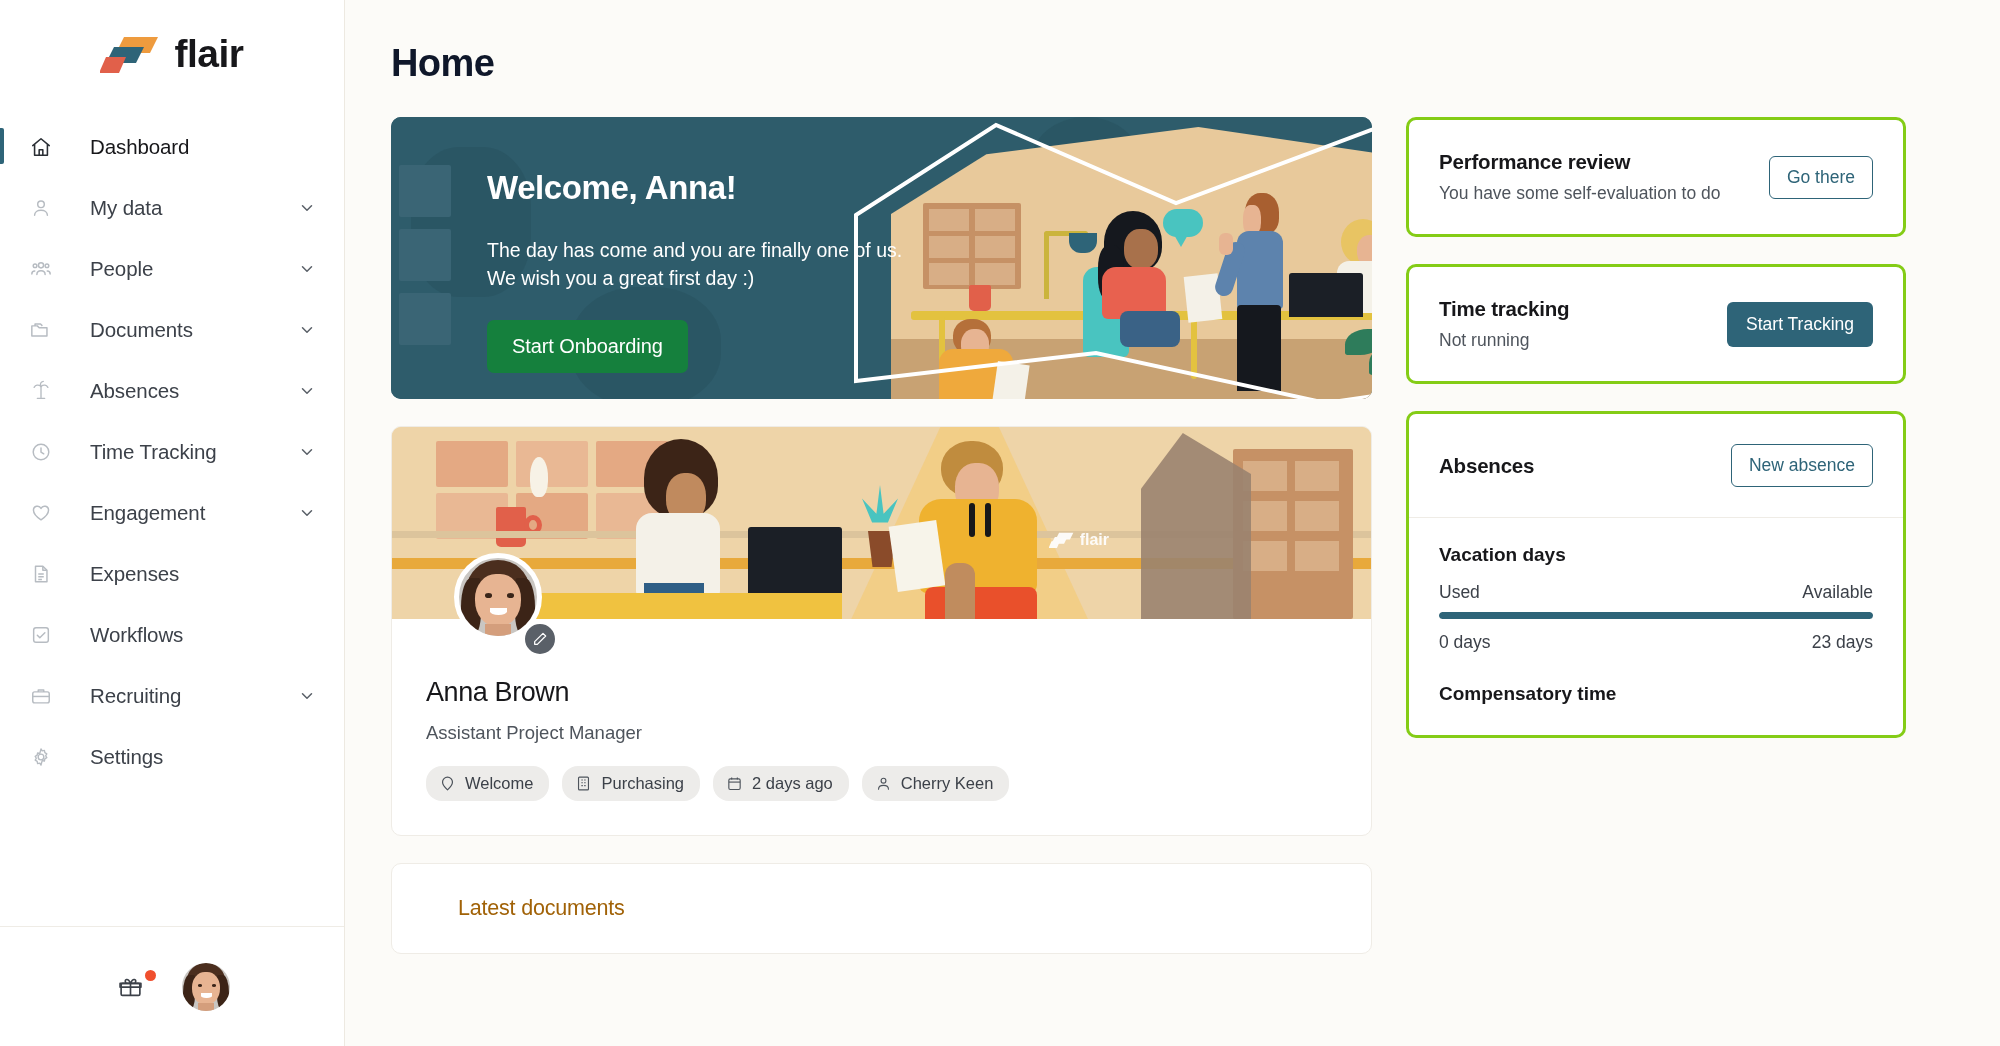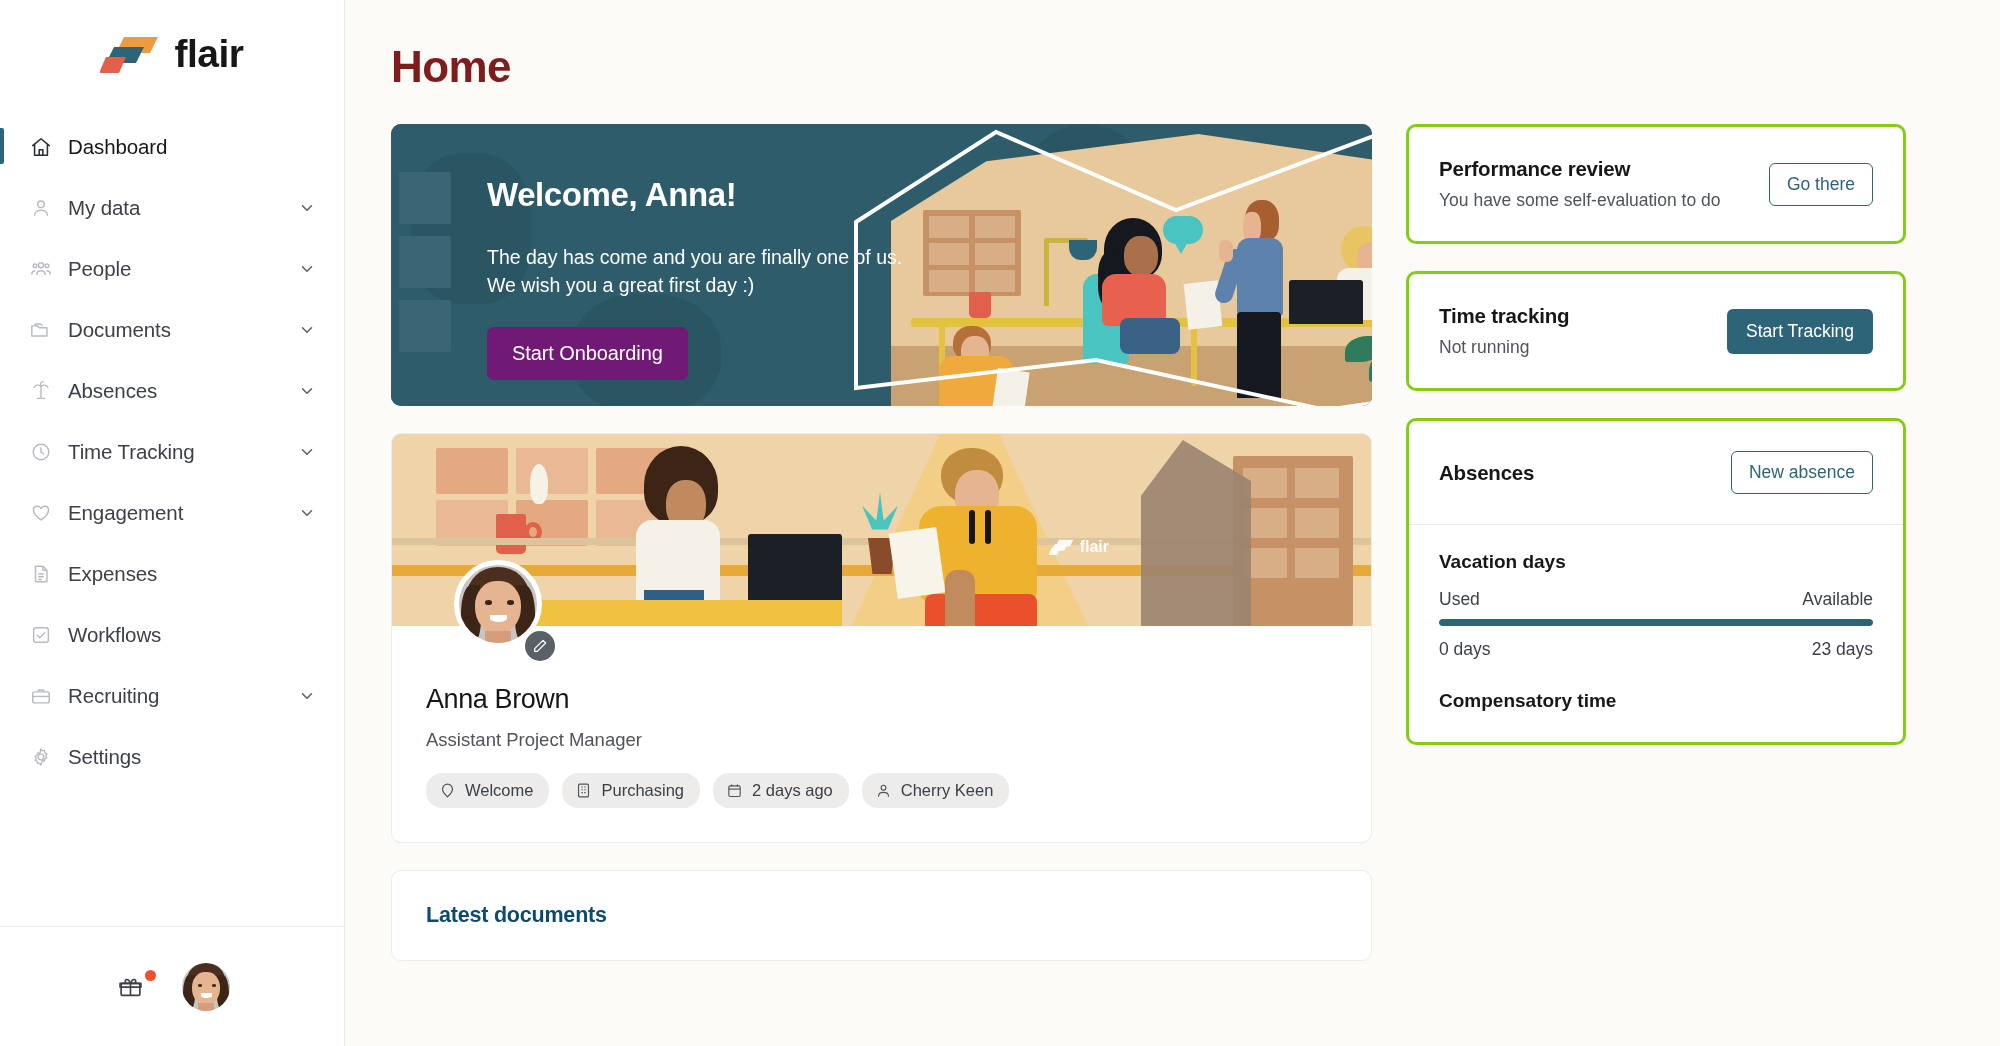--- a/index.html
+++ b/index.html
@@ -29,21 +29,21 @@
 
   .nav { margin-top: 16px; flex: 1 1 auto; }
   .nav-item {
     display: flex; align-items: center;
     height: 61px; padding-left: 28px; padding-right: 28px;
     position: relative; cursor: pointer;
   }
   .nav-item .ic { width: 26px; height: 26px; flex: none; color: #B7BCC2; display:flex; align-items:center; justify-content:center;}
   .nav-item .ic svg { width: 22px; height: 22px; display:block; }
   .nav-label {
-    margin-left: 14px; font-size: 20.5px; color: #3C4149;
+    margin-left: 36px; font-size: 20.5px; color: #3C4149;
     letter-spacing: -0.1px; white-space: nowrap;
   }
   .nav-item.active .nav-label { color: #17171A; font-weight: 400; }
   .nav-item.active .ic { color: #2A2E34; }
   .nav-item.active::before {
     content: ""; position: absolute; left: 0; top: 12px;
     width: 4px; height: 36px; background: #2E6478; border-radius: 0 2px 2px 0;
   }
   .chev { margin-left: auto; color: #5A6068; display:flex; }
   .chev svg { width: 18px; height: 18px; display:block; }
@@ -75,21 +75,21 @@
   .face .mouth { position:absolute; left:40%; top:64%; width:22%; height:9%; border-radius:0 0 50% 50%; background:#FFF; }
   .face .neck  { position:absolute; left:33%; bottom:0; width:34%; height:16%; background:#D49E7C; }
 
   
   .main {
     flex: 1 1 auto; height: 1046px; overflow: hidden;
     padding: 0 0 0 0; position: relative;
     background: #FCFBF8;
   }
   .page-title {
-    font-size: 44px; font-weight: 700; color: #7f1d1d;
+    font-size: 38px; font-weight: 700; color: #0f172a;
     padding: 42px 0 0 46px; letter-spacing: -0.6px;
   }
   .content {
     display: flex; gap: 34px; padding: 32px 46px 0 46px;
     align-items: flex-start;
   }
   .col-left { flex: 1 1 auto; min-width: 0; }
   .col-right { width: 500px; flex: none; }
 
   
@@ -99,21 +99,21 @@
   }
   .welcome-copy {
     position: absolute; left: 96px; top: 52px; z-index: 6; color: #FFFFFF;
   }
   .welcome-title {
     font-size: 33px; font-weight: 700; letter-spacing: -0.4px; margin-bottom: 30px;
   }
   .welcome-sub { font-size: 19.5px; line-height: 1.42; font-weight: 400; }
   .btn-onboard {
     margin-top: 28px; display: inline-block;
-    background: #701a75; color: #FFFFFF; border: none;
+    background: #15803d; color: #FFFFFF; border: none;
     font-size: 20px; font-family: inherit;
     padding: 15px 25px; border-radius: 7px; cursor: pointer;
     letter-spacing: -0.1px;
   }
 
   
   .illus { position:absolute; inset:0; overflow:hidden; }
   .bg-dark { position:absolute; inset:0; background:#2E5C6B; }
   .bg-blob { position:absolute; background:#2A5462; opacity:.75; }
   .room {
@@ -170,21 +170,21 @@
   }
   .tag .tic { width: 17px; height: 17px; color: #4E545C; display:flex; }
   .tag .tic svg { width: 17px; height: 17px; display:block; }
 
   
   .docs-card {
     margin-top: 27px; background:#FFFFFF;
     border:1px solid #EFECE6; border-radius: 10px;
     padding: 32px 34px; min-height: 90px;
   }
-  .docs-title { font-size: 21.5px; font-weight: 700; color:#0c4a6e; letter-spacing:-0.2px; }
+  .docs-title { font-size: 21.5px; font-weight: 400; color:#a16207; letter-spacing:-0.2px;margin-left:32px; }
 
   
   .card {
     background: #FFFFFF; border: 3px solid #84cc16;
     border-radius: 10px; margin-bottom: 27px;
   }
   .card-row {
     display: flex; align-items: center; justify-content: space-between;
     padding: 30px 30px; gap: 16px;
   }

